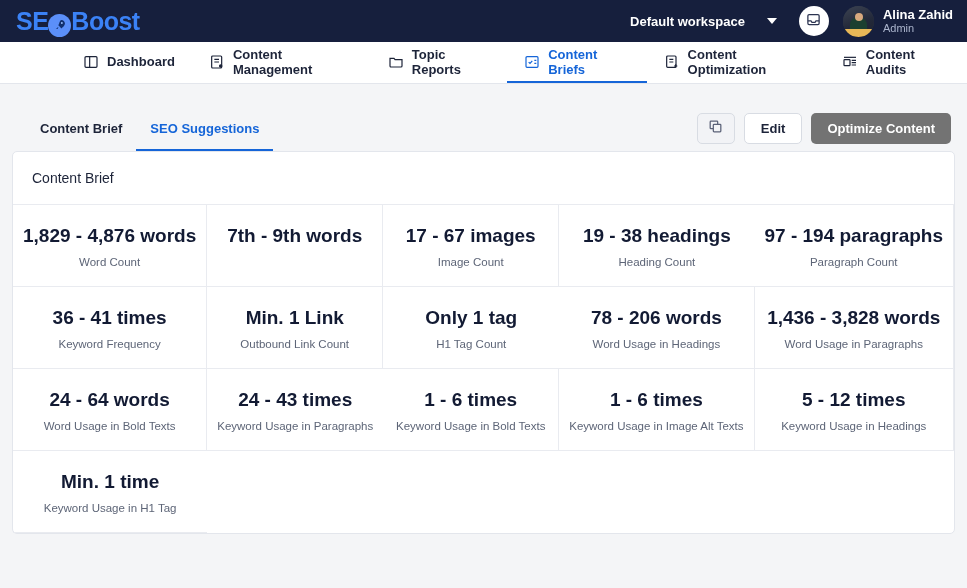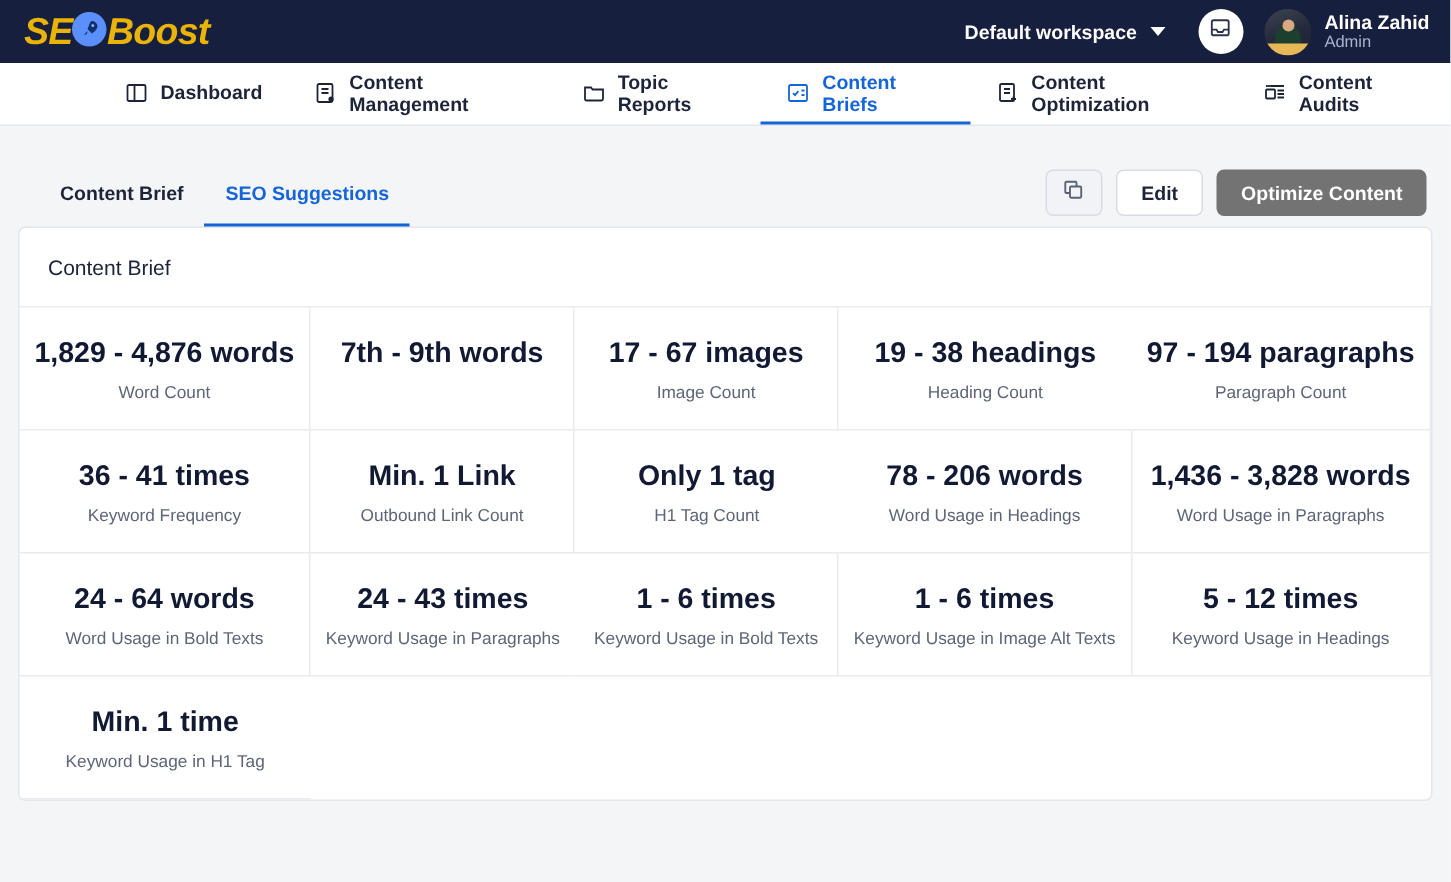--- a/index.html
+++ b/index.html
@@ -13,37 +13,36 @@
   
   .topbar {
     height: 42px;
     background: #161f3d;
     display: flex;
     align-items: center;
     padding: 0 14px 0 16px;
     position: relative;
   }
   .logo {
-    display: flex; align-items: flex-start;
-    font-size: 25px; font-weight: bold; color: #eab308;
+    display: flex; align-items: flex-end;
+    font-size: 25px; font-weight: bold; color: #3b82f6;
     letter-spacing: -0.5px;
-    font-style: italic;
   }
   .logo .rocket-wrap {
     width: 23px; height: 23px; border-radius: 50%;
     background: #5b8ff9;
     display: inline-flex; align-items: center; justify-content: center;
     margin: 0 0px; position: relative; top: 1px;
   }
   .topbar-right {
     margin-left: auto;
     display: flex; align-items: center; gap: 0;
   }
   .workspace {
-    display: flex; align-items: center; gap: 9px;
+    display: flex; align-items: center; gap: 22px;
     color: #ffffff; font-size: 13px; font-weight: bold;
     margin-right: 22px; cursor: pointer;
   }
   .chev {
     width: 0; height: 0;
     border-left: 5px solid transparent;
     border-right: 5px solid transparent;
     border-top: 6px solid #ffffff;
   }
   .inbox-btn {

